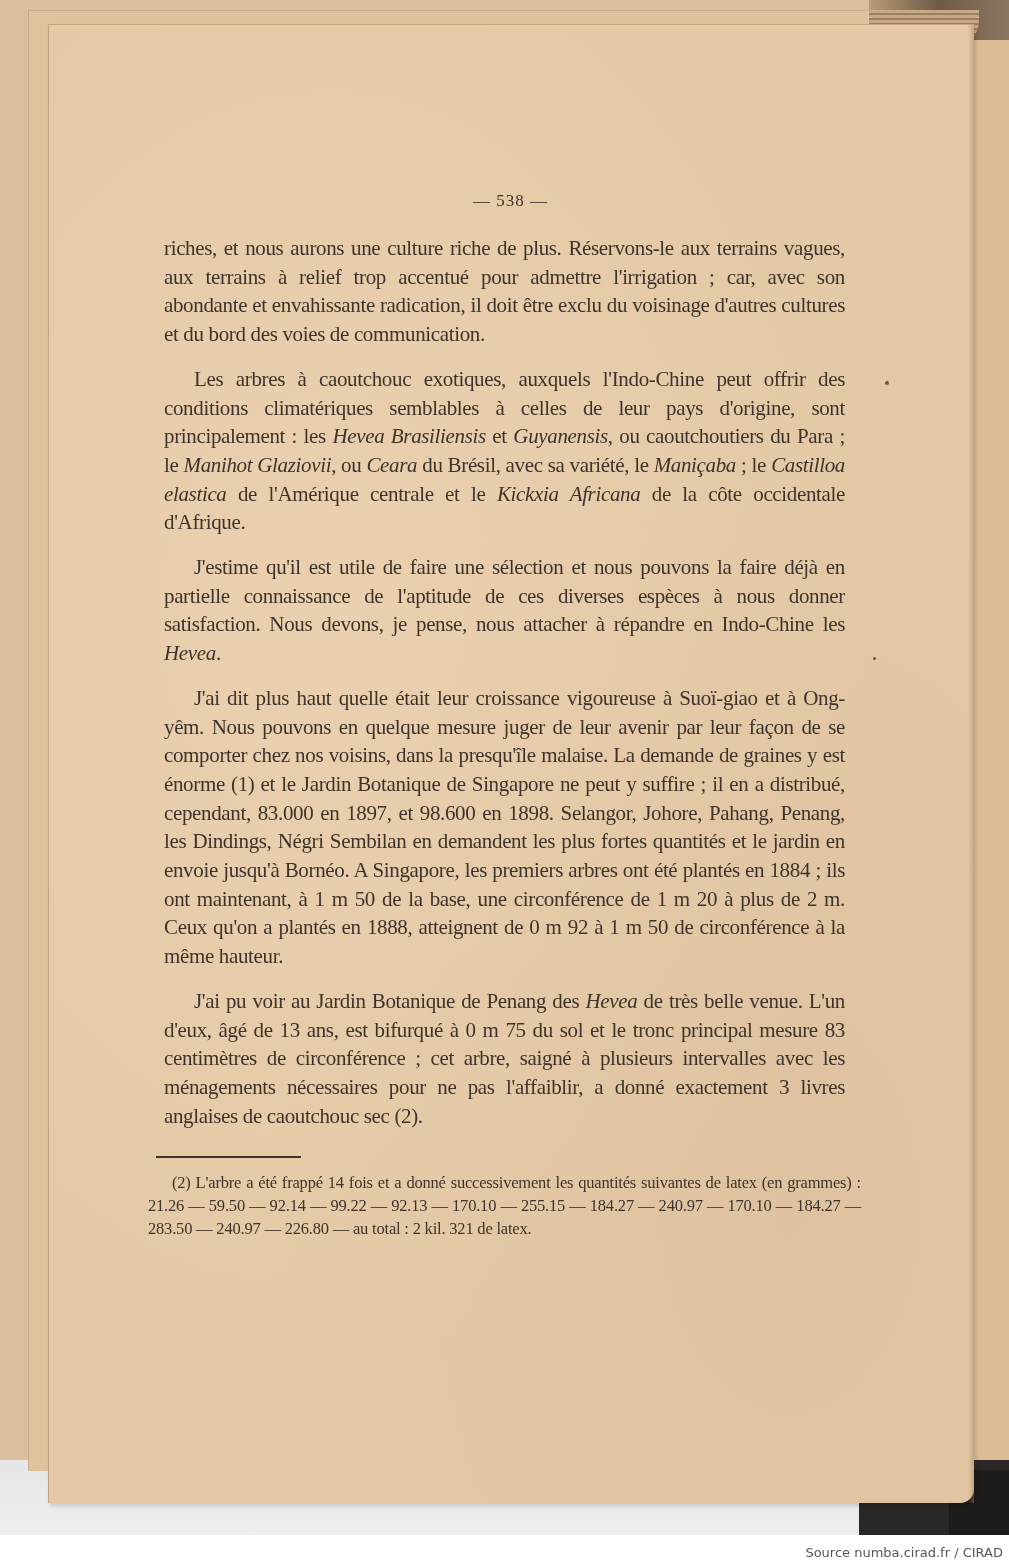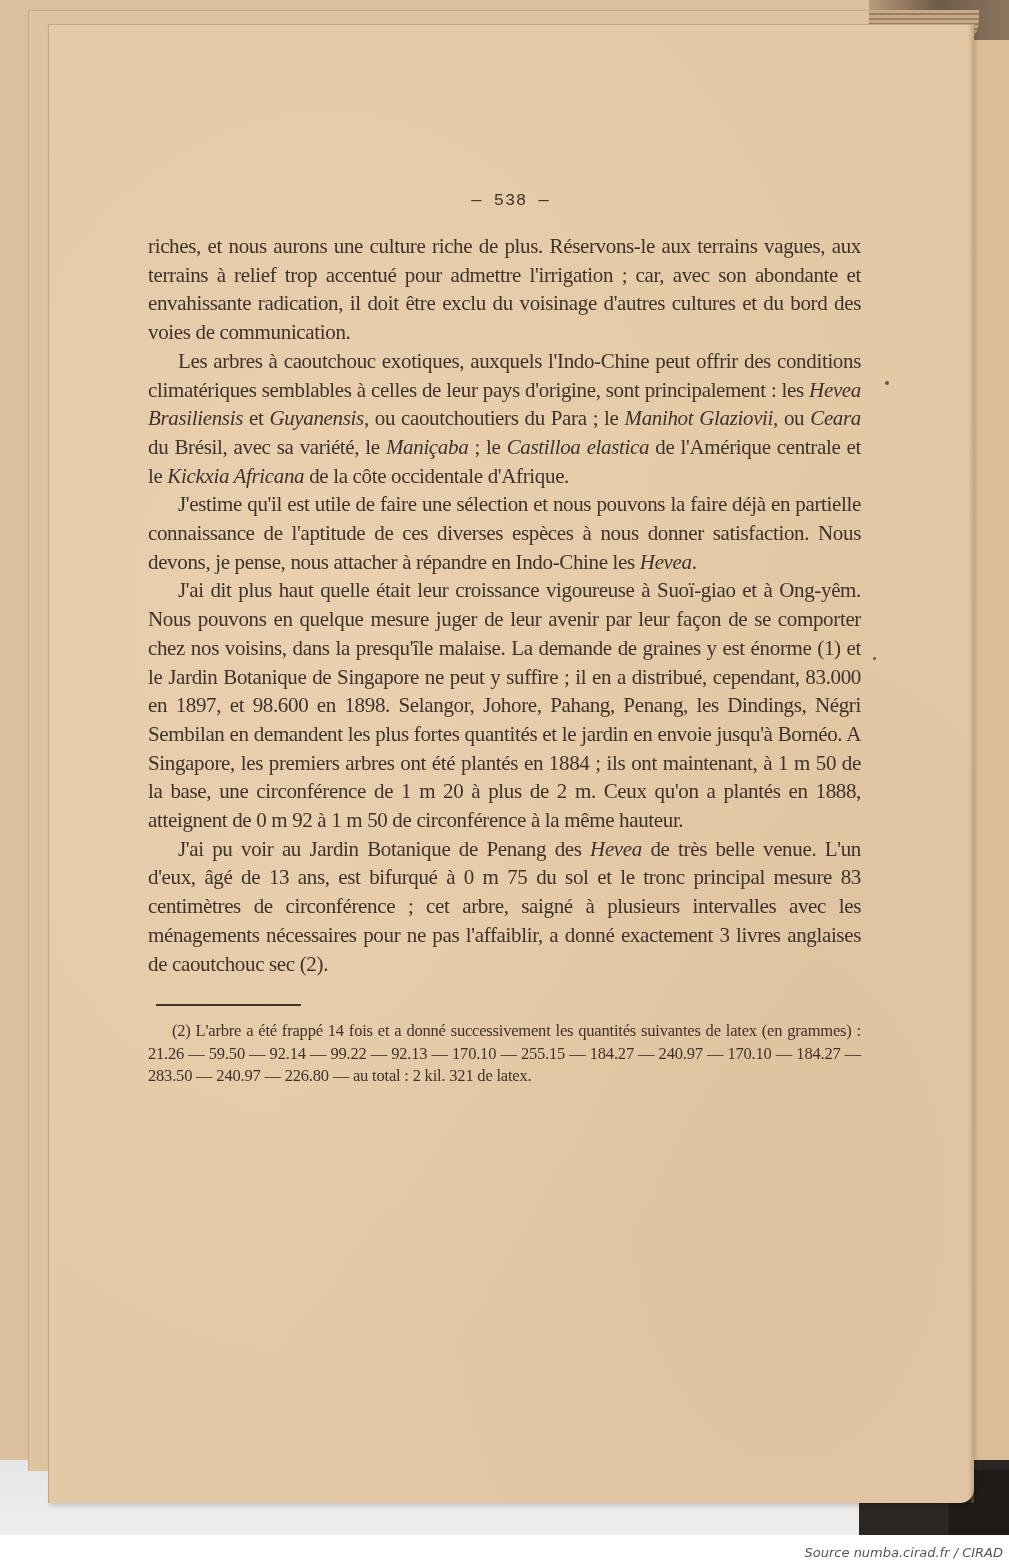--- a/index.html
+++ b/index.html
@@ -98,27 +98,26 @@
       color: #3e332b;
     }
     .page-number {
       text-align: center;
       font-size: 17px;
       letter-spacing: 1px;
       height: 34px;
       line-height: 34px;
       margin-bottom: 14px;
       padding-left: 12px;
-      font-family: Liberation Mono, monospace;
     }
     .para {
       font-size: 21px;
       line-height: 28.7px;
       text-align: justify;
-      margin: 0;
+      margin: 16px;
       font-stretch: condensed;
       letter-spacing: -0.35px;
     }
     .para.indent { text-indent: 30px; }
     .para i { font-style: italic; }
     .rule {
       width: 145px;
       height: 2px;
       background: #3e332b;
       margin-top: 26px;
@@ -133,21 +132,20 @@
       letter-spacing: -0.2px;
     }
     .note.indent { text-indent: 24px; }
     .source-label {
       position: absolute;
       right: 6px;
       bottom: 6px;
       font-family: "DejaVu Sans", sans-serif;
       font-size: 13px;
       color: #555555;
-      font-style: italic;
     }
     .speck {
       position: absolute;
       width: 4px; height: 4px;
       border-radius: 50%;
       background: #6b5440;
     }
   </style>
 </head>
 <body>

